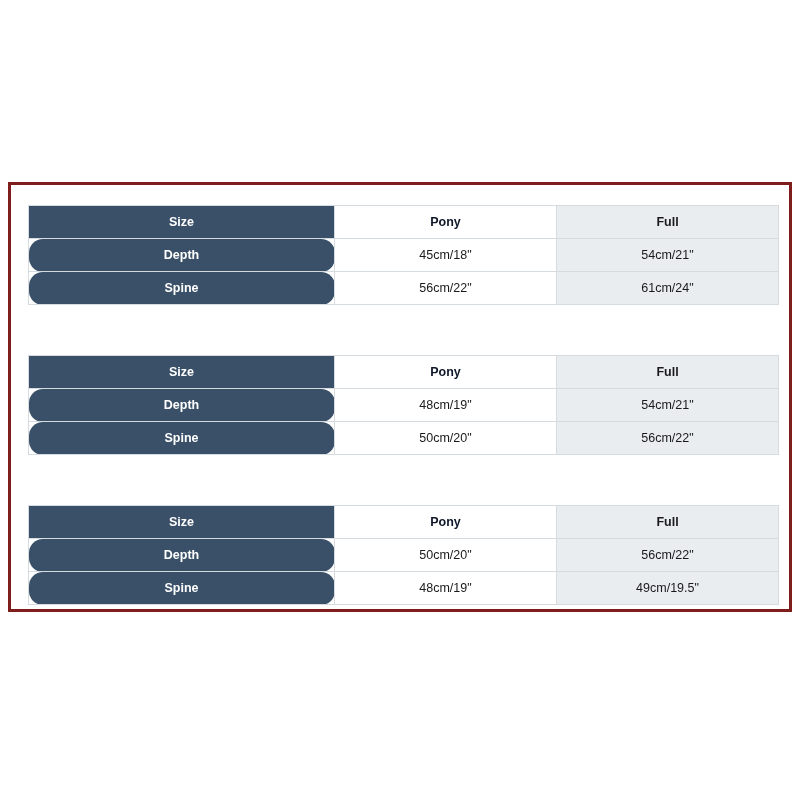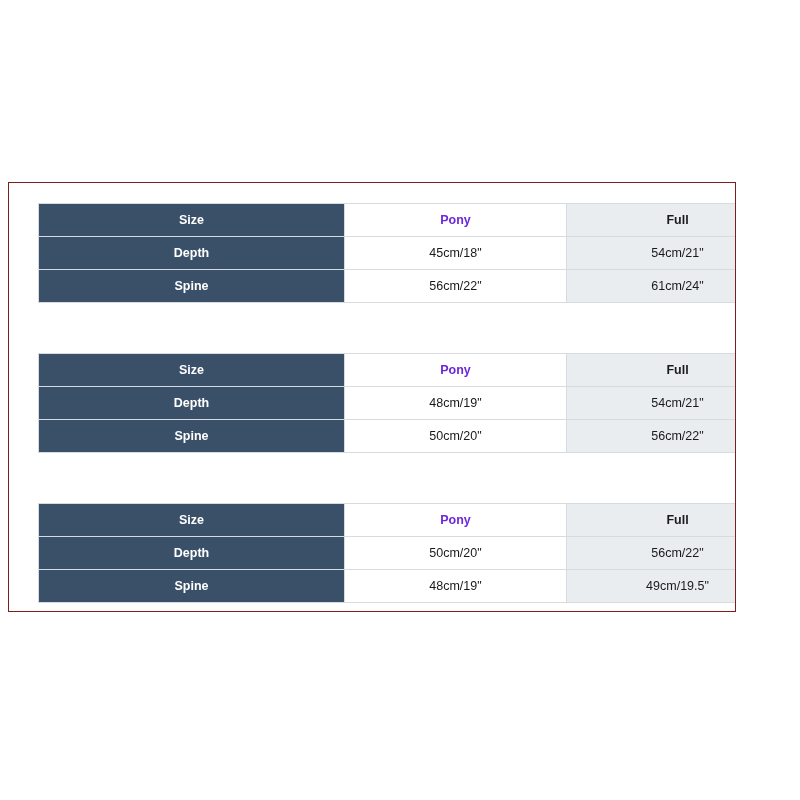--- a/index.html
+++ b/index.html
@@ -10,27 +10,26 @@
     width: 800px;
     height: 800px;
     background: #ffffff;
     font-family: "Liberation Sans", sans-serif;
     overflow: hidden;
   }
   .page {
     position: absolute;
     left: 8px;
     top: 182px;
-    width: 728px;
+    width: 784px;
     height: 430px;
     background: #ffffff;
-    border: 1px solid #7f1d1d;
+    border: 3px solid #7f1d1d;
     box-sizing: border-box;
     overflow: hidden;
-    padding-left: 12px;
   }
   .tables-area {
     padding: 20px 17px 0 17px;
   }
   table.size-table {
     width: 750px;
     border-collapse: collapse;
     table-layout: fixed;
     margin-bottom: 50px;
   }
@@ -51,34 +50,35 @@
     box-sizing: border-box;
   }
   td.hdr-label {
     background: #3a5068;
     color: #ffffff;
     font-weight: bold;
     border-color: #3a5068;
   }
   td.hdr-pony {
     background: #ffffff;
-    color: #6d28d9;
+    color: #0f172a;
     font-weight: bold;
   }
   td.hdr-full {
     background: #e9edf0;
     color: #1a1a1a;
     font-weight: bold;
     margin-left: 28px;
   }
   td.row-label {
     background: #3a5068;
     color: #ffffff;
     font-weight: bold;
     border-color: #3a5068;
+    border-radius: 14px;
   }
   td.val-pony {
     background: #ffffff;
     color: #1a1a1a;
     font-weight: normal;
   }
   td.val-full {
     background: #e9edf0;
     color: #1a1a1a;
     font-weight: normal;

